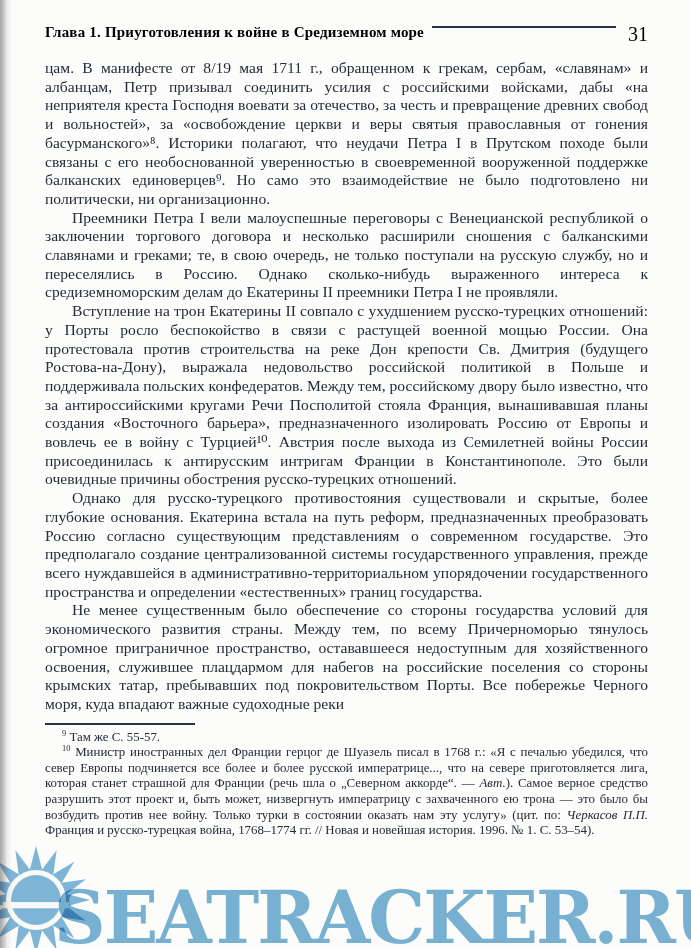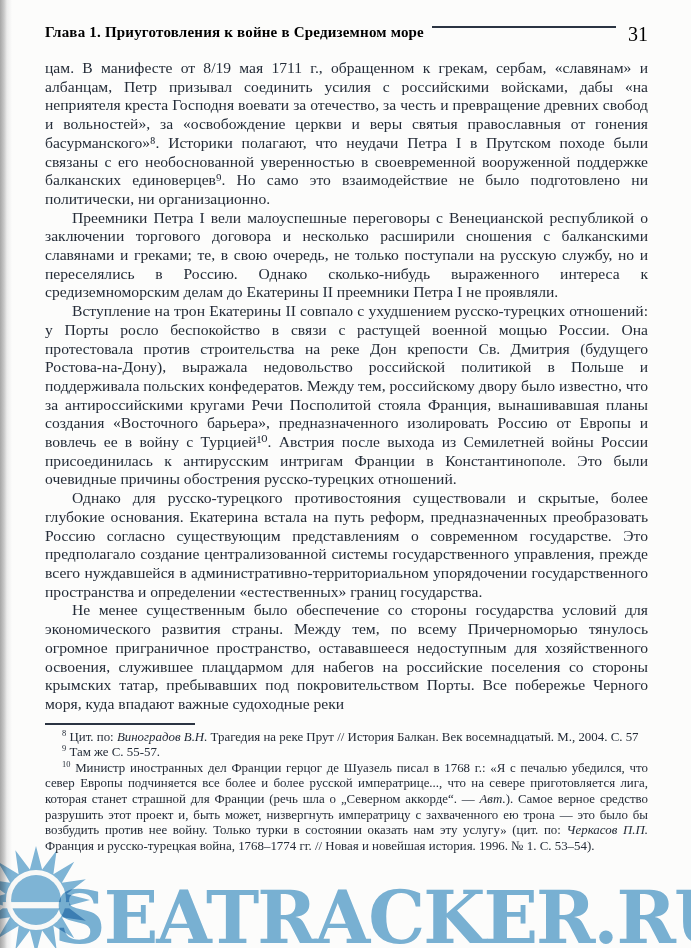--- a/index.html
+++ b/index.html
@@ -59,21 +59,20 @@
       <p class="no-indent">цам. В манифесте от 8/19 мая 1711 г., обращенном к грекам, сербам, «славянам» и албанцам, Петр призывал соединить усилия с российскими войсками, дабы «на неприятеля креста Господня воевати за отечество, за честь и превращение древних свобод и вольностей», за «освобождение церкви и веры святыя православныя от гонения басурманского»⁸. Историки полагают, что неудачи Петра I в Прутском походе были связаны с его необоснованной уверенностью в своевременной вооруженной поддержке балканских единоверцев⁹. Но само это взаимодействие не было подготовлено ни политически, ни организационно.</p>
       <p>Преемники Петра I вели малоуспешные переговоры с Венецианской республикой о заключении торгового договора и несколько расширили сношения с балканскими славянами и греками; те, в свою очередь, не только поступали на русскую службу, но и переселялись в Россию. Однако сколько-нибудь выраженного интереса к средиземноморским делам до Екатерины II преемники Петра I не проявляли.</p>
       <p>Вступление на трон Екатерины II совпало с ухудшением русско-турецких отношений: у Порты росло беспокойство в связи с растущей военной мощью России. Она протестовала против строительства на реке Дон крепости Св. Дмитрия (будущего Ростова-на-Дону), выражала недовольство российской политикой в Польше и поддерживала польских конфедератов. Между тем, российскому двору было известно, что за антироссийскими кругами Речи Посполитой стояла Франция, вынашивавшая планы создания «Восточного барьера», предназначенного изолировать Россию от Европы и вовлечь ее в войну с Турцией¹⁰. Австрия после выхода из Семилетней войны России присоединилась к антирусским интригам Франции в Константинополе. Это были очевидные причины обострения русско-турецких отношений.</p>
       <p>Однако для русско-турецкого противостояния существовали и скрытые, более глубокие основания. Екатерина встала на путь реформ, предназначенных преобразовать Россию согласно существующим представлениям о современном государстве. Это предполагало создание централизованной системы государственного управления, прежде всего нуждавшейся в административно-территориальном упорядочении государственного пространства и определении «естественных» границ государства.</p>
       <p>Не менее существенным было обеспечение со стороны государства условий для экономического развития страны. Между тем, по всему Причерноморью тянулось огромное приграничное пространство, остававшееся недоступным для хозяйственного освоения, служившее плацдармом для набегов на российские поселения со стороны крымских татар, пребывавших под покровительством Порты. Все побережье Черного моря, куда впадают важные судоходные реки</p>
     </div>
 
     <hr class="fn-sep">
 
     <div class="footnotes">
-      <p><sup>8</sup> <span>Цит. по: </span><i>Виноградов В.Н.</i><span> Трагедия на реке Прут // История Балкан. Век восемнадцатый. М., 2004. С. 57</span></p>
       <p><sup>9</sup> <span>Там же С. 55-57.</span></p>
       <p><sup>10</sup> <span>Министр иностранных дел Франции герцог де Шуазель писал в 1768 г.: «Я с печалью убедился, что север Европы подчиняется все более и более русской императрице..., что на севере приготовляется лига, которая станет страшной для Франции (речь шла о „Северном аккорде“. — </span><i>Авт.</i><span>).  Самое верное средство разрушить этот проект и, быть может, низвергнуть императрицу с захваченного ею трона — это было бы возбудить против нее войну. Только турки в состоянии оказать нам эту услугу» (цит. по: </span><i>Черкасов П.П.</i><span> Франция и русско-турецкая война, 1768–1774 гг. // Новая и новейшая история. 1996. № 1. С. 53–54).</span></p>
     </div>
   </div>
 
   <svg class="sunburst" viewBox="-2 -2 104 104" xmlns="http://www.w3.org/2000/svg">
     <polygon fill="#7fb6d9" points="102,50 79.4,44.2 98,30.1 74.9,33.3 86.8,13.2 66.7,25.1 69.9,2 55.9,20.6 50,-2 44.1,20.6 30.1,2 33.3,25.1 13.2,13.2 25.1,33.3 2,30.1 20.6,44.2 -2,50 20.6,55.9 2,69.9 25.1,66.7 13.2,86.8 33.3,74.9 30.1,98 44.1,79.4 50,102 55.9,79.4 69.9,98 66.7,74.9 86.8,86.8 74.9,66.7 98,69.9 79.4,55.9"></polygon>
     <circle cx="50" cy="50" r="29" fill="#fcfcfb"></circle>
     <circle cx="50" cy="50" r="24" fill="#7fb6d9"></circle>
     <rect x="18" y="52" width="64" height="6" fill="#fcfcfb"></rect>

